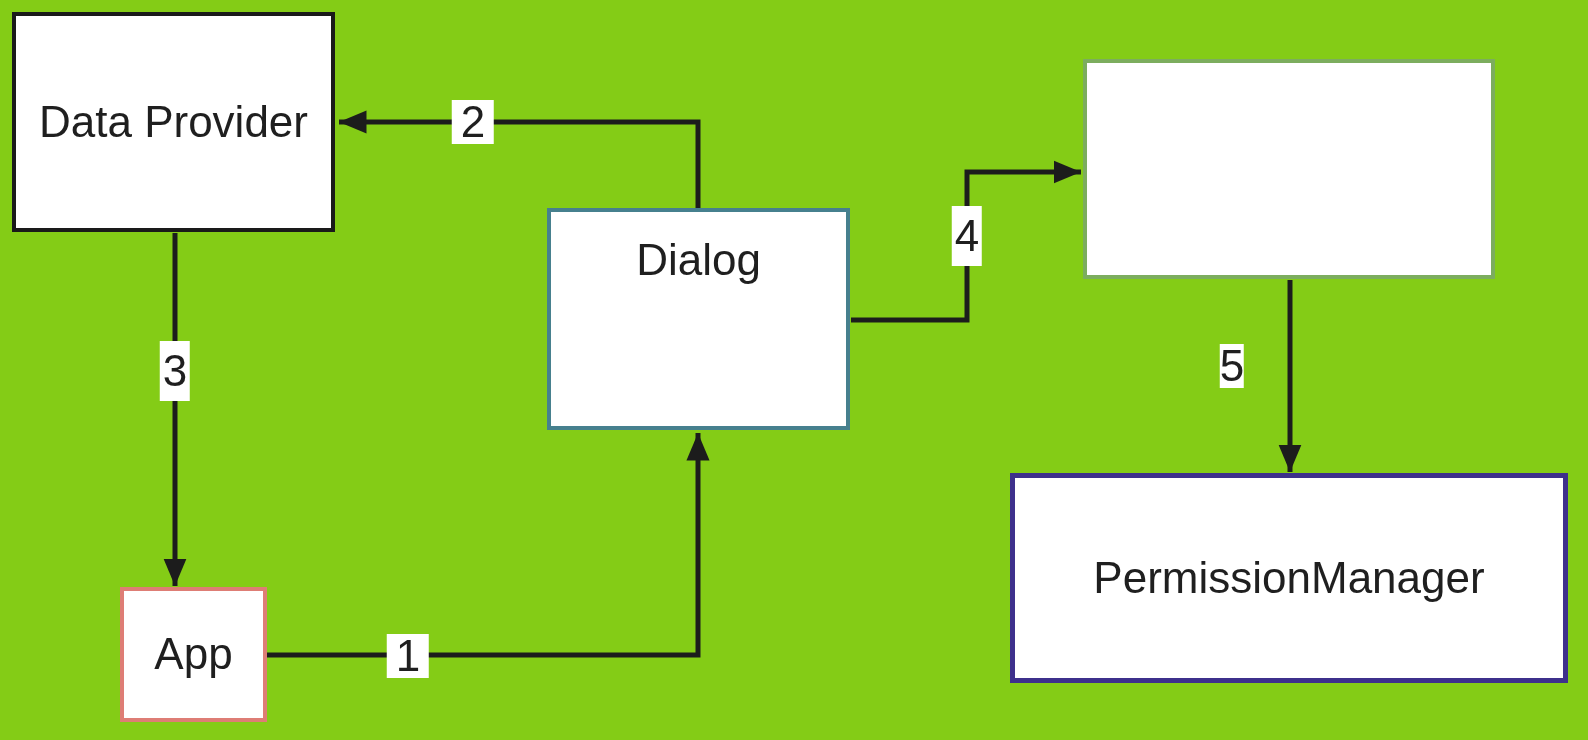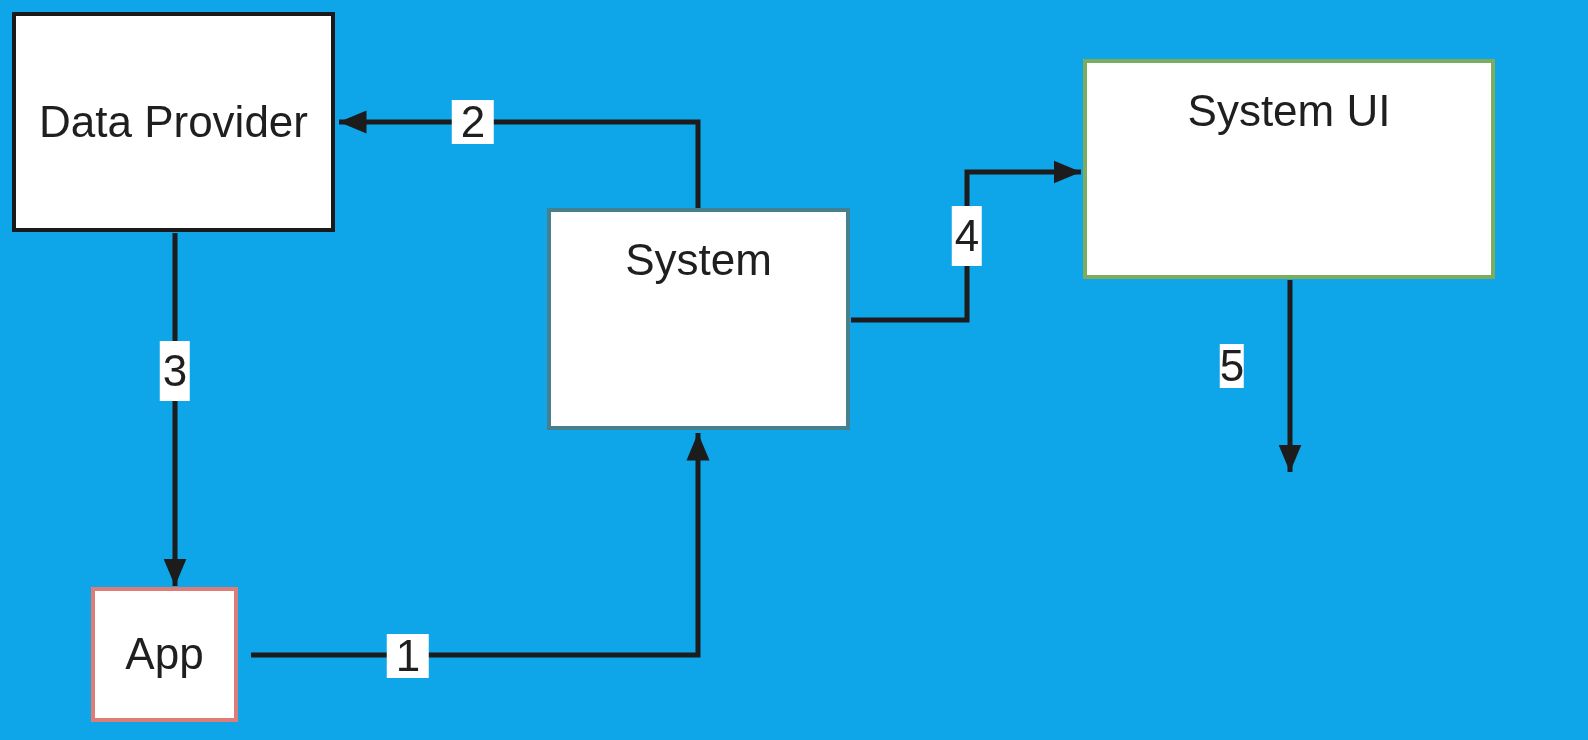--- a/index.html
+++ b/index.html
@@ -5,21 +5,21 @@
   html, body {
     margin: 0;
     padding: 0;
     background: #ffffff;
     font-family: "Liberation Sans", sans-serif;
   }
   .canvas {
     position: relative;
     width: 1588px;
     height: 740px;
-    background: #0ea5e9;
+    background: #84cc16;
     overflow: hidden;
   }
   .edges-layer {
     position: absolute;
     left: 0;
     top: 0;
     width: 1588px;
     height: 740px;
     pointer-events: none;
   }
@@ -47,21 +47,21 @@
     white-space: nowrap;
   }
   .node.top-label .node-title {
     margin-top: 24px;
   }
   
   .node-data-provider { left: 12px;  top: 12px;  width: 323px; height: 220px; border: 4px solid #1a1a1a; }
   .node-system        { left: 547px; top: 208px; width: 303px; height: 222px; border: 4px solid #46808e; }
   .node-system-ui     { left: 1083px; top: 59px; width: 412px; height: 220px; border: 4px solid #7cad5e; }
   .node-permission    { left: 1010px; top: 473px; width: 558px; height: 210px; border: 5px solid #3e308c; }
-  .node-app           { left: 91px; top: 587px; width: 147px; height: 135px; border: 4px solid #de7d75; }
+  .node-app           { left: 120px; top: 587px; width: 147px; height: 135px; border: 4px solid #de7d75; }
   
   .node-app-ops       { left: 19px;  top: 102px; width: 248px; height: 96px;  border: 4px solid #46808e; }
   .node-dialog        { left: 203px; top: 90px;  width: 185px; height: 100px; border: 4px solid #7cad5e; }
   
   .edge-label {
     position: absolute;
     transform: translate(-50%, -50%);
     background: #ffffff;
     color: #1f1f1f;
     font-size: 44px;
@@ -92,27 +92,29 @@
     <polyline points="175,233 175,586" marker-end="url(#arrowhead)" style="stroke: rgb(28, 28, 28);"></polyline>
     <polyline points="851,320 967,320 967,172 1081,172" marker-end="url(#arrowhead)" style="stroke: rgb(28, 28, 28);"></polyline>
     <polyline points="1290,280 1290,472" marker-end="url(#arrowhead)" style="stroke: rgb(28, 28, 28);"></polyline>
   </svg>
 
   <div class="node node-data-provider center" style="border-color: rgb(26, 26, 26);">
     <span class="node-title">Data Provider</span>
   </div>
 
   <div class="node node-system top-label" style="border-color: rgb(70, 128, 142);">
-    <span class="node-title">System</span>
+    <span class="node-title">Dialog</span>
   </div>
 
   <div class="node node-system-ui top-label" style="border-color: rgb(124, 173, 94);">
-    <span class="node-title">System UI</span>
   </div>
 
+  <div class="node node-permission center" style="border-color: rgb(62, 48, 140);">
+    <span class="node-title">PermissionManager</span>
+  </div>
 
   <div class="node node-app center" style="border-color: rgb(222, 125, 117);">
     <span class="node-title">App</span>
   </div>
 
   <div class="edge-label on-h edge-label-1">1</div>
   <div class="edge-label on-h edge-label-2">2</div>
   <div class="edge-label on-v edge-label-3">3</div>
   <div class="edge-label on-v edge-label-4">4</div>
   <div class="edge-label edge-label-5">5</div>

